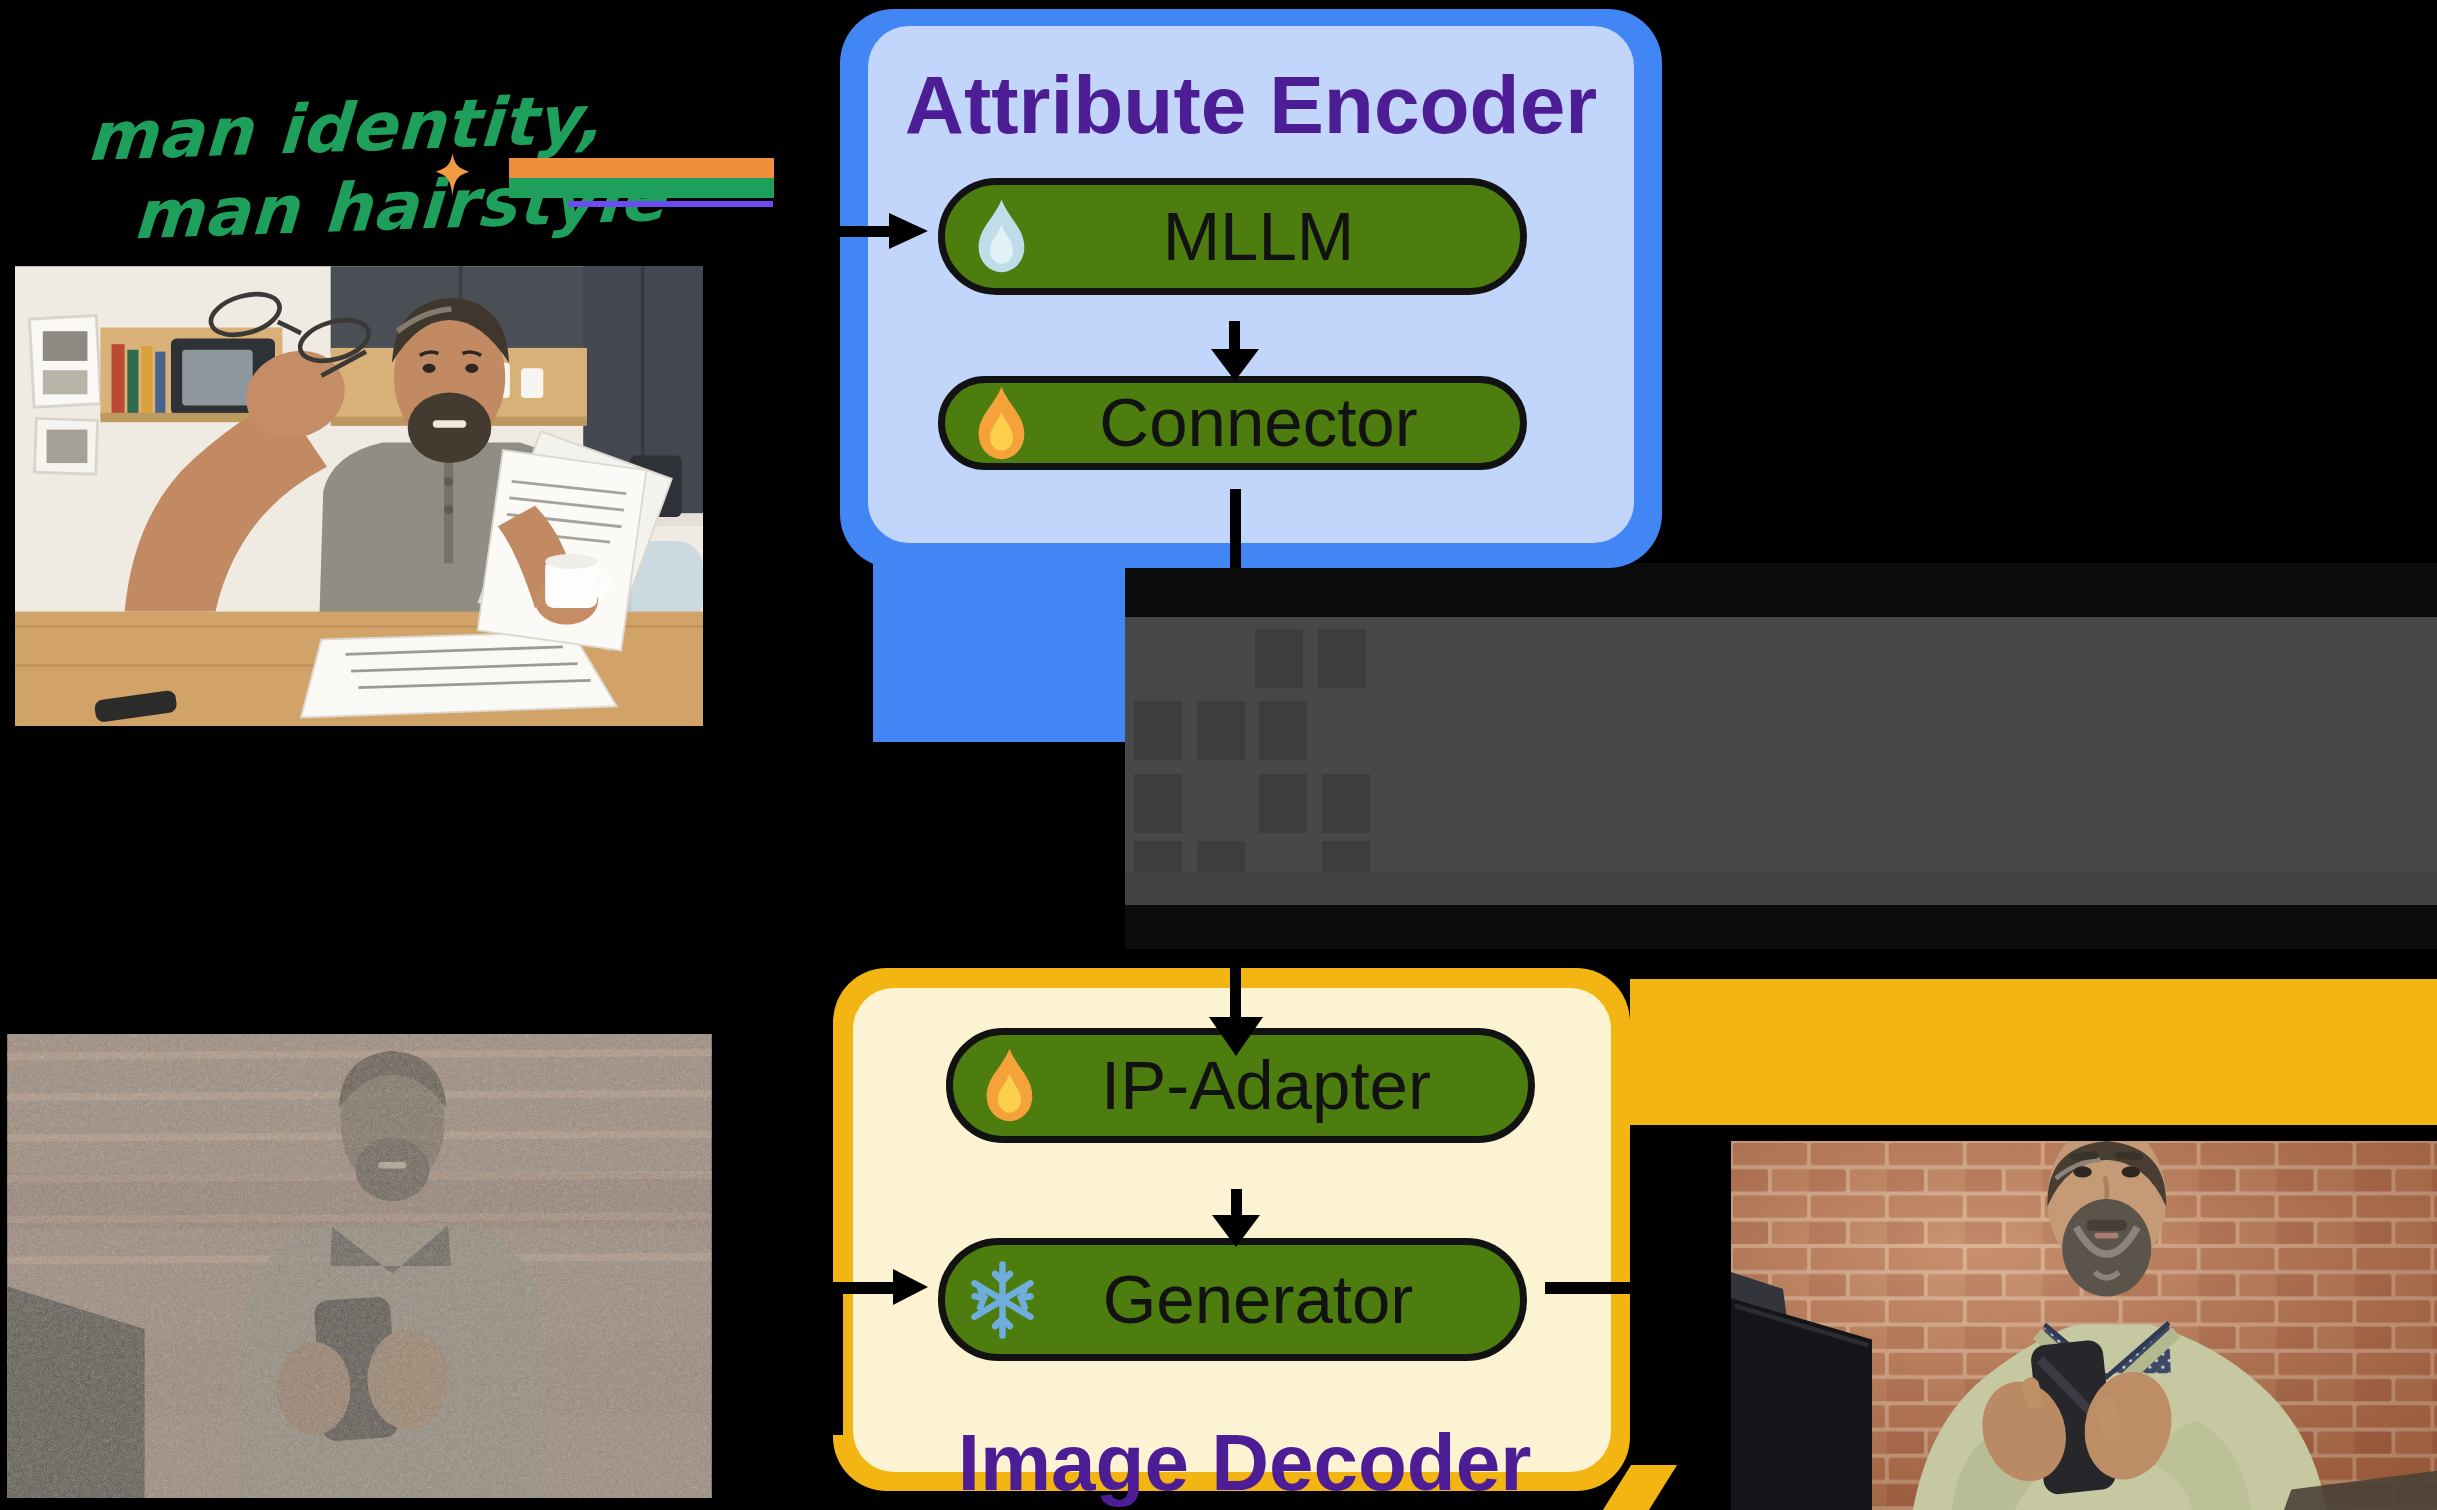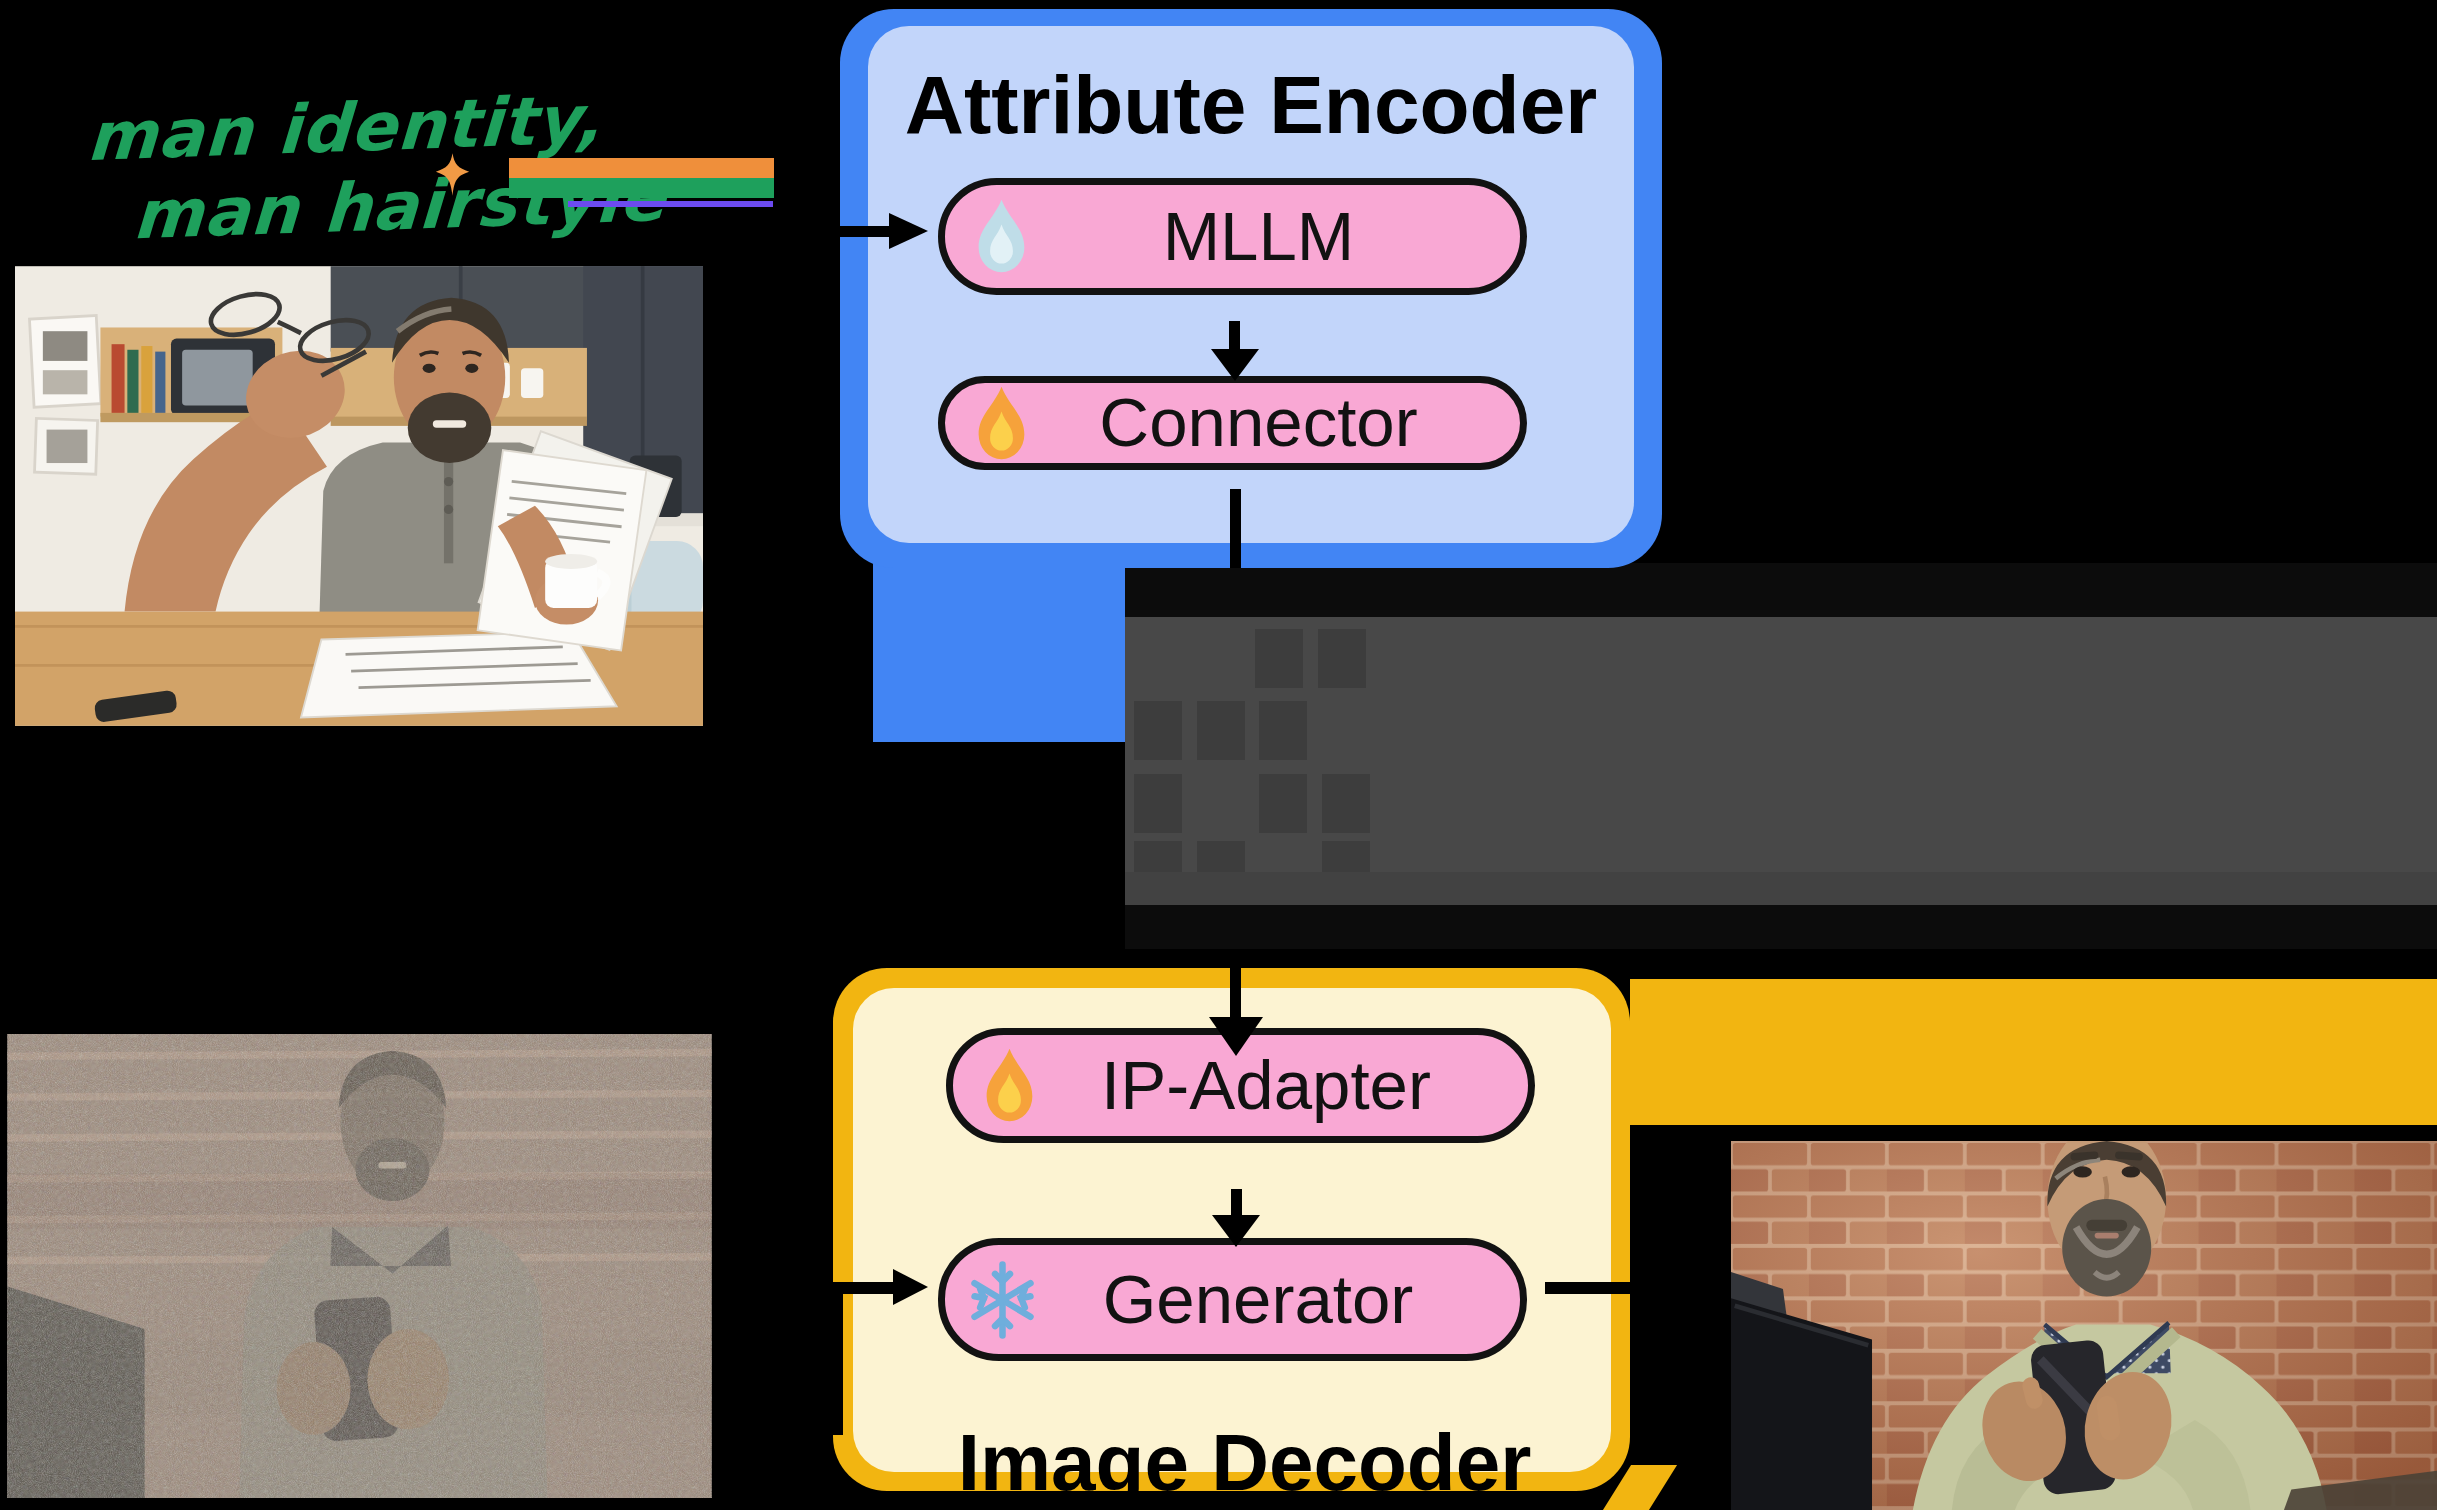--- a/index.html
+++ b/index.html
@@ -22,22 +22,22 @@
   .gray-band{left:1125px;top:617px;width:1313px;height:288px;background:#484848;z-index:3;}
   .tok{position:absolute;background:#3D3D3D;}
   
   .enc-outer{left:840px;top:9.3px;width:822px;height:559px;background:#4285F4;border-radius:54px;z-index:4;}
   .enc-inner{left:28px;top:16.7px;width:766px;height:517px;background:#C2D5FA;border-radius:41px;}
   .enc-tail{left:873px;top:541px;width:346px;height:201px;background:#4285F4;z-index:1;}
   .dec-outer{left:833px;top:968px;width:797px;height:523px;background:#F2B511;border-radius:54px;z-index:4;}
   .dec-inner{left:19.5px;top:19.5px;width:758px;height:484px;background:#FCF3D2;border-radius:41px;}
   .dec-band{left:1630px;top:979px;width:808px;height:146px;background:#F2B511;z-index:3;}
   .dec-nub{left:1617px;top:1465px;width:46px;height:45px;background:#F2B511;transform:skewX(-32deg);z-index:3;}
-  .box-title{position:absolute;color:#000000;font-weight:bold;text-align:center;white-space:nowrap;}
-  .pill{position:absolute;left:70px;width:589px;height:117px;background:#f9a8d4;border:7.4px solid #121212;
+  .box-title{position:absolute;color:#4c1d95;font-weight:bold;text-align:center;white-space:nowrap;}
+  .pill{position:absolute;left:70px;width:589px;height:117px;background:#4d7c0f;border:7.4px solid #121212;
         border-radius:61px;display:flex;align-items:center;justify-content:center;box-sizing:border-box;}
   .pill .label{font-size:69px;color:#121212;padding-left:52px;white-space:nowrap;}
   .pill .picon{position:absolute;left:22px;top:50%;transform:translateY(-50%);width:69px;height:80px;}
   
   .photo{z-index:6;}
   .photo svg{display:block;}
 </style>
 </head>
 <body>
 

